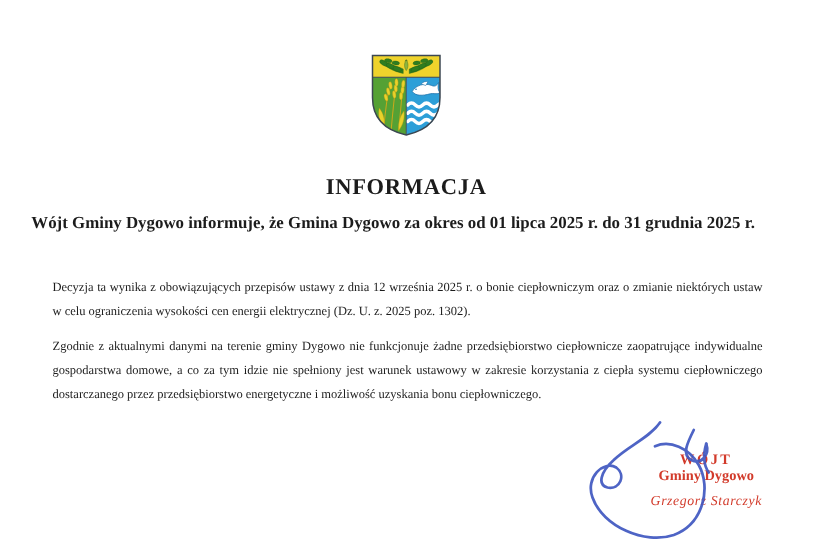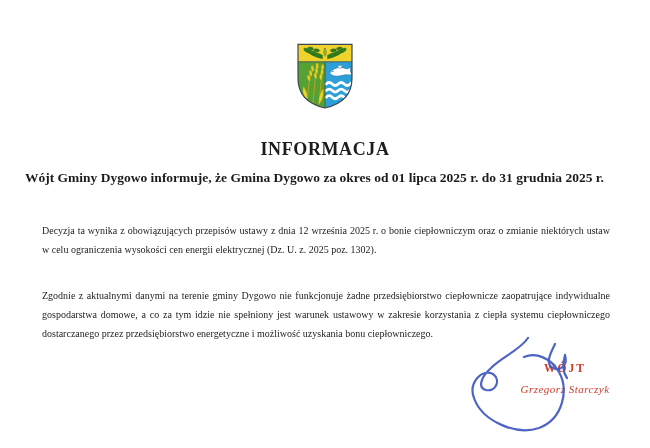--- a/index.html
+++ b/index.html
@@ -37,21 +37,21 @@
   }
   .body-text {
     position: absolute;
     left: 42px;
     width: 568px;
     font-size: 10px;
     line-height: 19.2px;
     text-align: justify;
   }
   .para-1 { top: 221px; }
-  .para-2 { top: 286px; }
+  .para-2 { top: 268px; }
   .signature-block {
     position: absolute;
     left: 440px; top: 330px;
     width: 200px; height: 115px;
   }
   .stamp {
     position: absolute;
     left: 45px; top: 33px;
     width: 160px;
     text-align: center;
@@ -162,20 +162,21 @@
   <div class="subtitle">
     <div>Wójt Gminy Dygowo informuje, że Gmina Dygowo za okres od 01 lipca 2025 r. do 31 grudnia 2025 r.</div>
   </div>
 
   <div class="body-text para-1">Decyzja ta wynika z obowiązujących przepisów ustawy z dnia 12 września 2025 r. o bonie ciepłowniczym oraz o zmianie niektórych ustaw w celu ograniczenia wysokości cen energii elektrycznej (Dz. U. z. 2025 poz. 1302).</div>
   <div class="body-text para-2">Zgodnie z aktualnymi danymi na terenie gminy Dygowo nie funkcjonuje żadne przedsiębiorstwo ciepłownicze zaopatrujące indywidualne gospodarstwa domowe, a co za tym idzie nie spełniony jest warunek ustawowy w zakresie korzystania z ciepła systemu ciepłowniczego dostarczanego przez przedsiębiorstwo energetyczne i możliwość uzyskania bonu ciepłowniczego.</div>
 
   <div class="signature-block">
     <div class="stamp">
       <div class="stamp-role1">WÓJT</div>
+      <div class="stamp-role2">Gminy Dygowo</div>
       <div class="stamp-name">Grzegorz Starczyk</div>
     </div>
     <svg class="signature-svg" viewBox="0 0 200 115" xmlns="http://www.w3.org/2000/svg">
       <g fill="none" stroke="#3f57c0" stroke-width="2.2" stroke-linecap="round" opacity="0.92">
         <path d="M88,8 C80,20 62,27 51,38 C40,48 38,58 46,60 C56,62 61,50 53,44 C43,38 28,52 34,68 C42,91 76,106 99,98 C123,89 129,60 119,42 C111,28 96,22 84,27"></path>
         <path d="M115,14 C110,24 105,34 113,38 C121,42 128,34 125,25"></path>
         <path d="M125,25 C123,32 122,41 127,48"></path>
       </g>
     </svg>
   </div>

